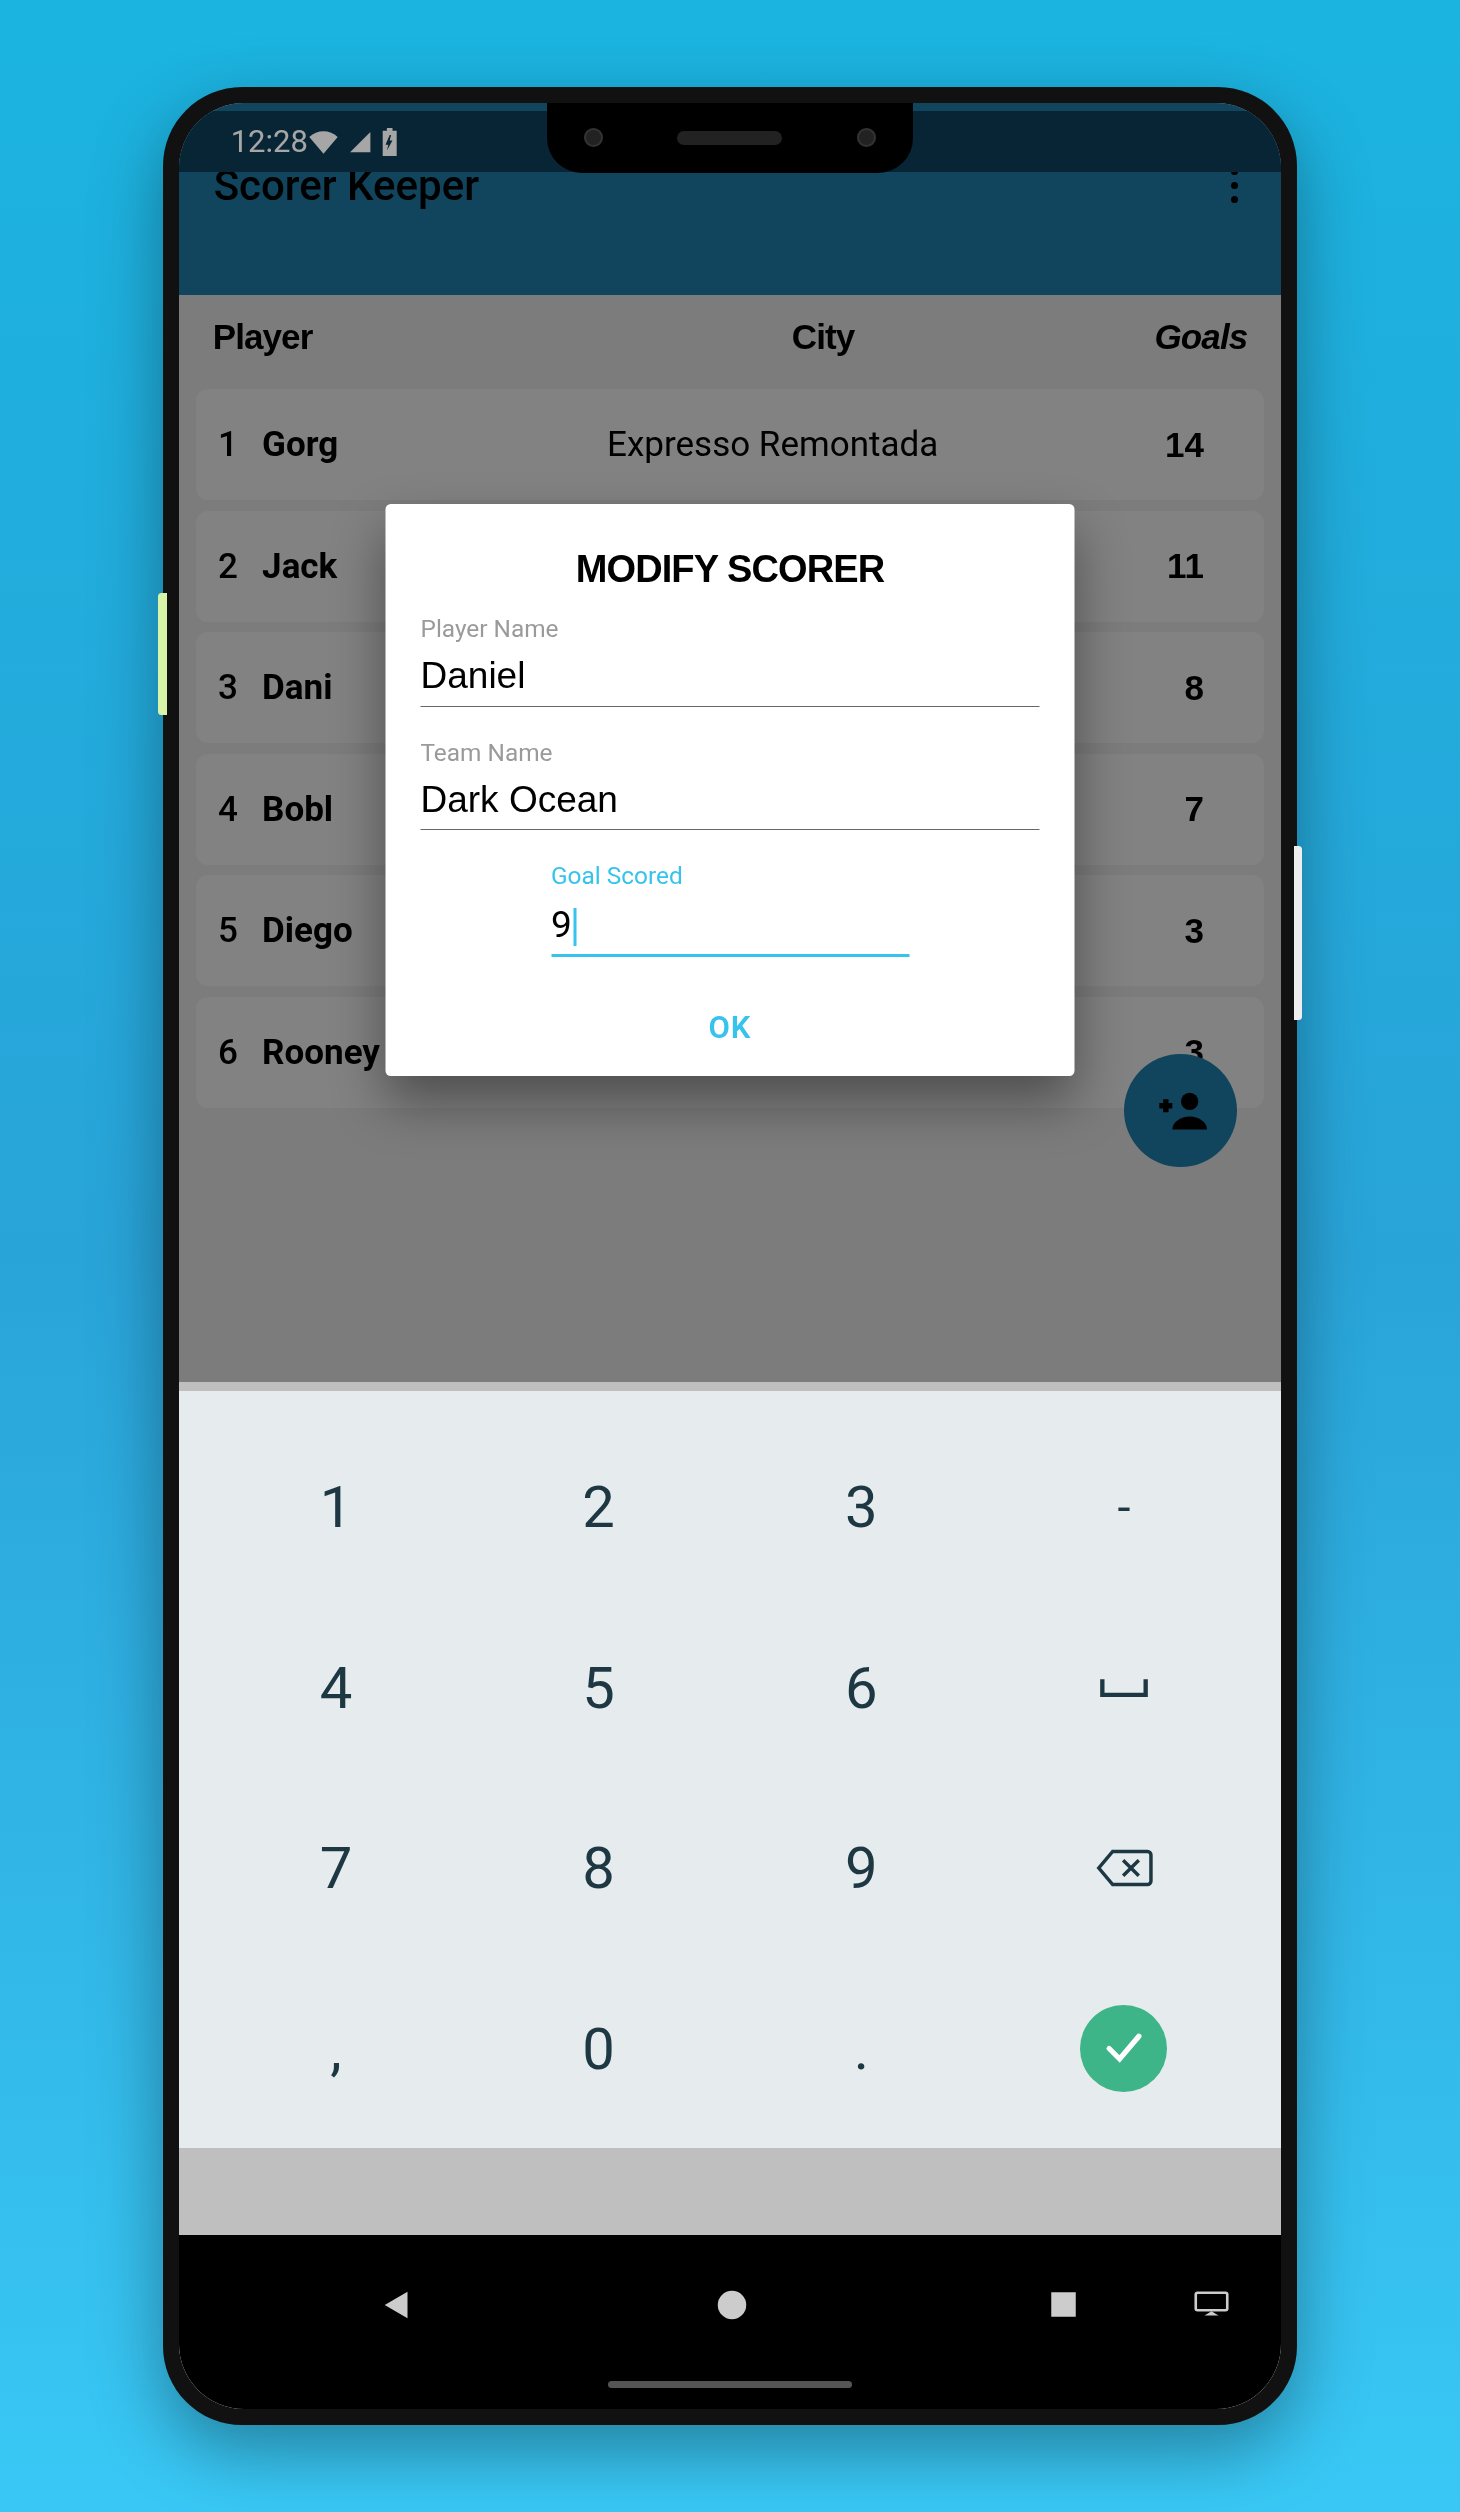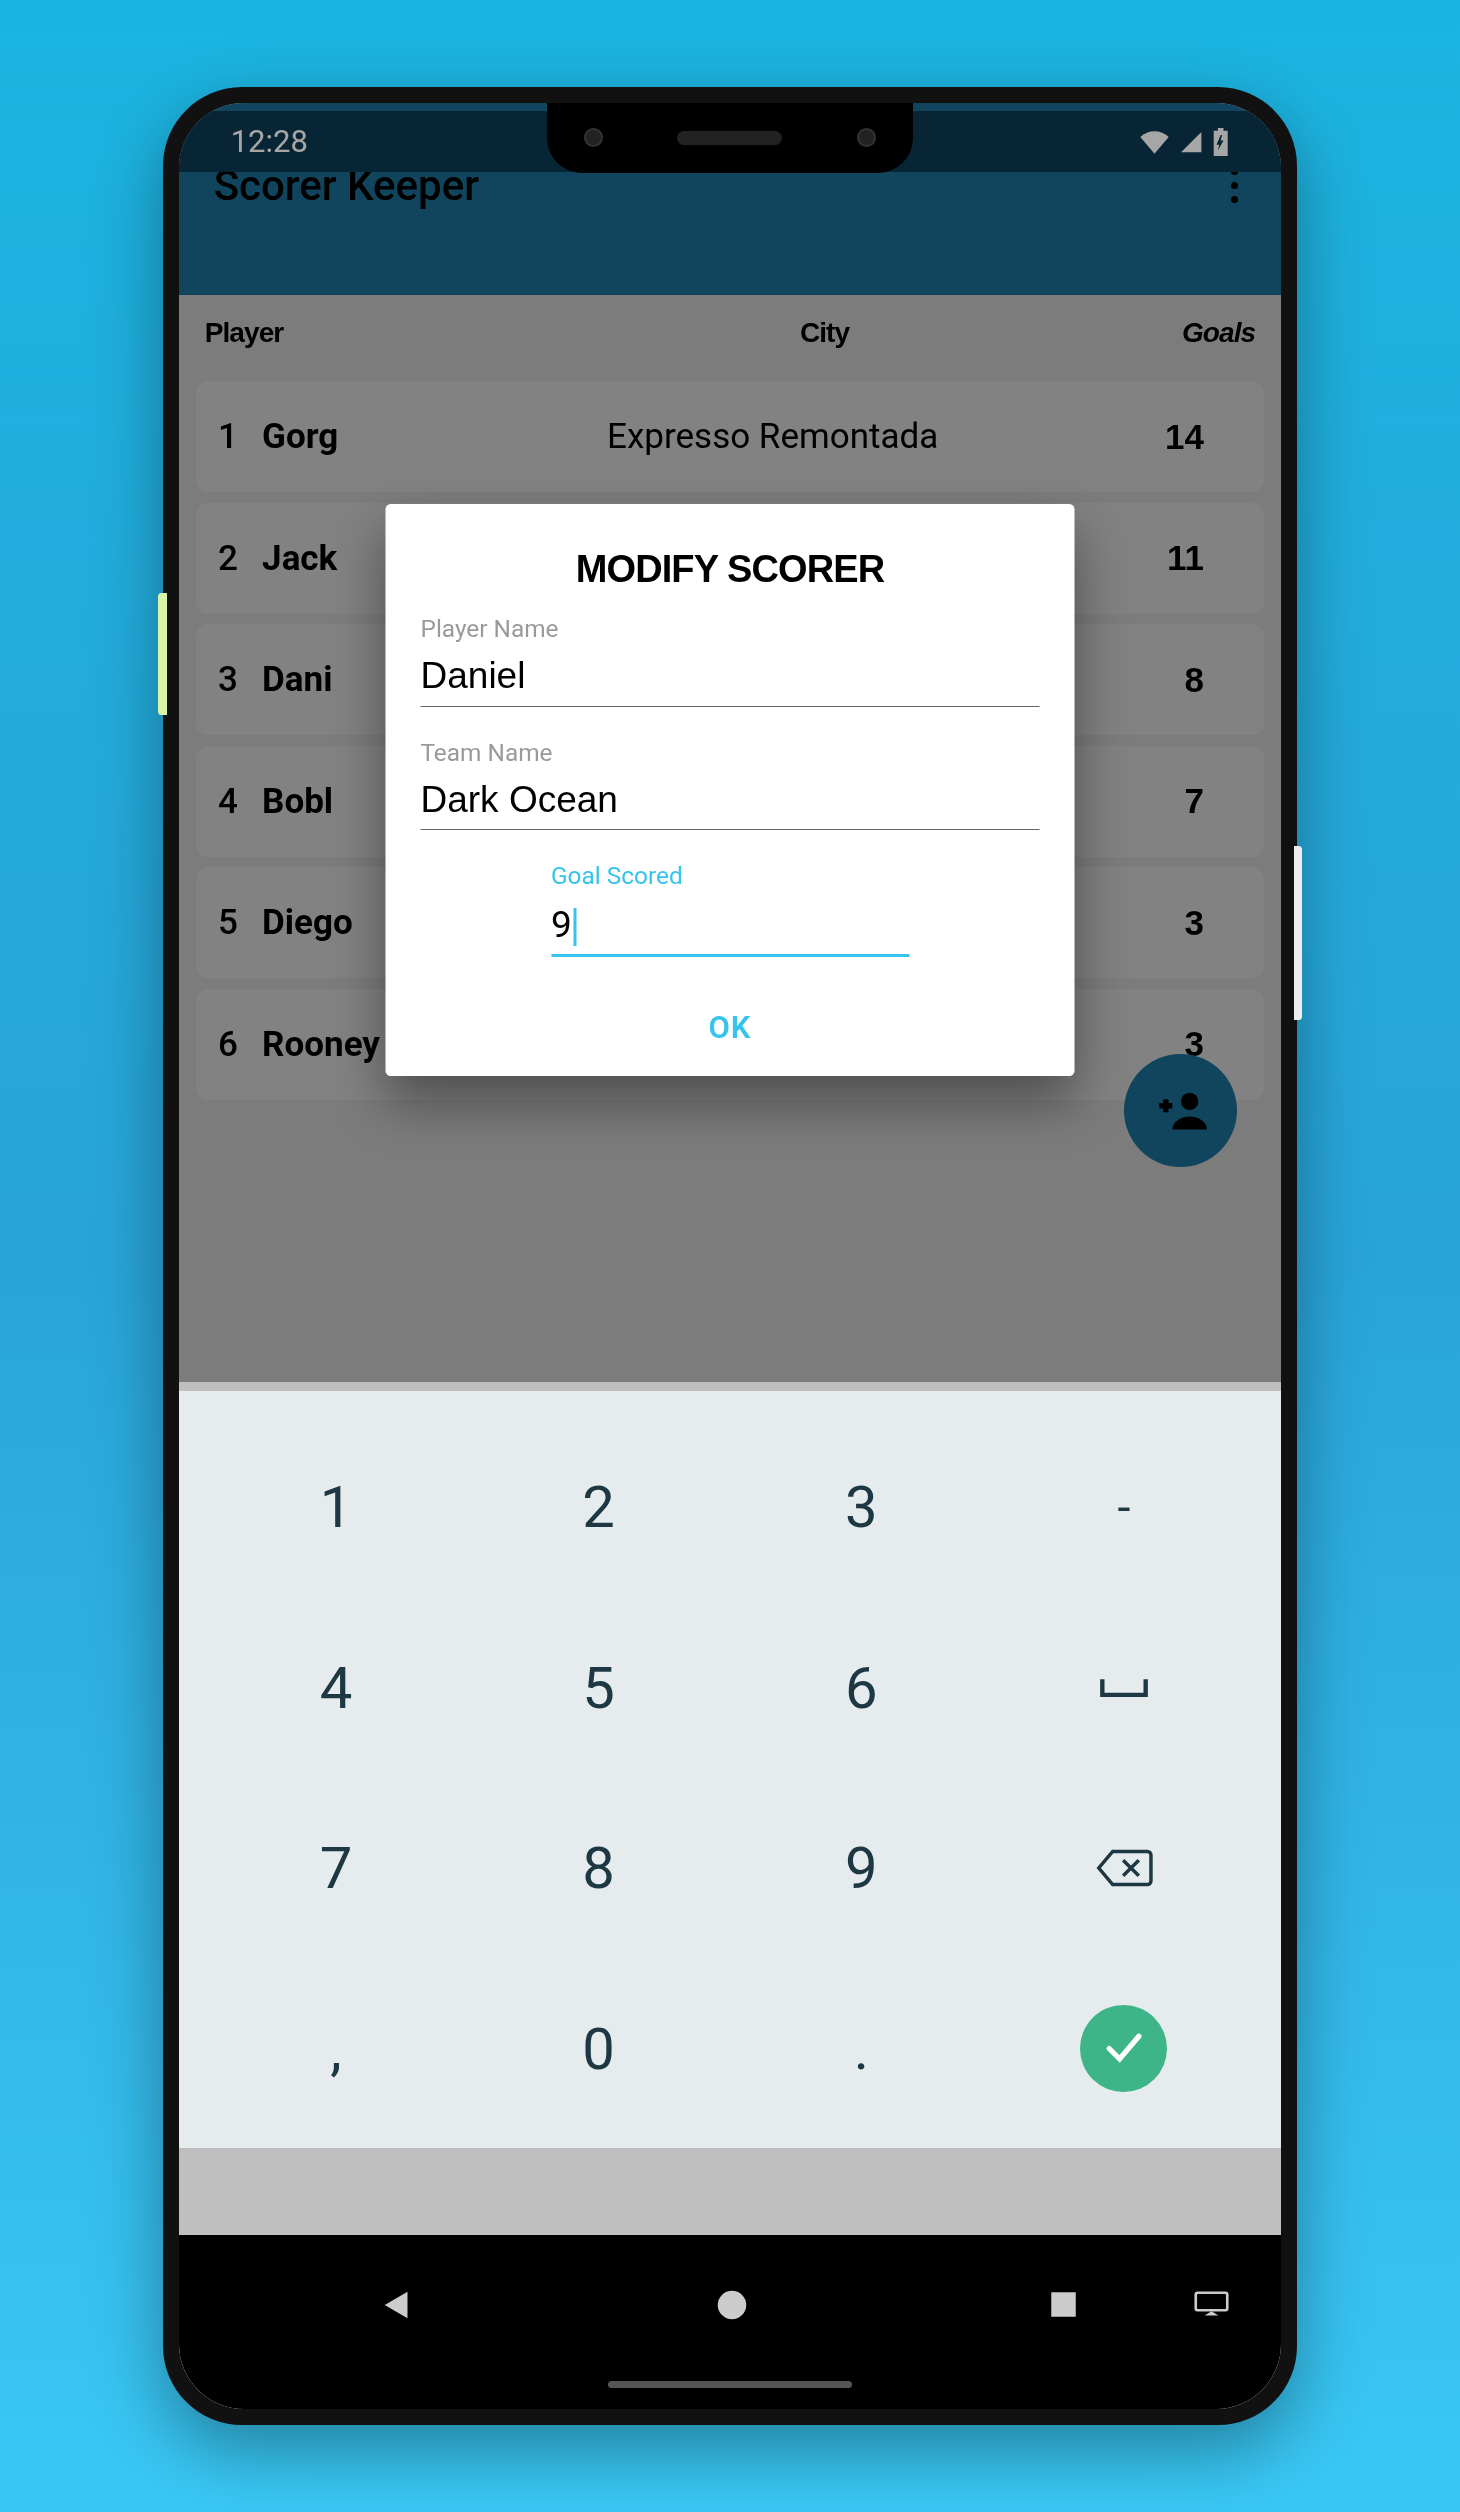--- a/index.html
+++ b/index.html
@@ -47,21 +47,20 @@
   }
   .notch-dot { width: 19px; height: 19px; background: #222; border-radius: 50%; border: 2.6px solid #333; }
   .notch-speaker { width: 105px; height: 14px; background: #222; border-radius: 7px; }
   .status-bar {
     position: absolute;
     top: 8.7px;
     left: 0;
     right: 0;
     height: 61px;
     display: flex;
-    justify-content: space-between;
     align-items: center;
     padding: 0 52px;
     color: #fff;
     font-size: 31px;
     z-index: 50;
     background: #0d3a52;
   }
   .status-left { font-weight: 400; }
   .status-right { display: flex; gap: 8.7px; align-items: center; }
   .screen {
@@ -84,22 +83,22 @@
   .app-menu { color: #000; font-size: 35px; display: flex; flex-direction: column; gap: 7px; padding-right: 8.7px; }
   .app-menu div { width: 7px; height: 7px; background: #000; border-radius: 50%; }
   .content {
     position: absolute;
     top: 192px; left: 0; right: 0; bottom: 0;
     background: #bfbfbf;
     overflow: hidden;
   }
   .table-header {
     display: flex;
-    padding: 22px 26px;
-    font-size: 28px;
+    padding: 22px 34px;
+    font-size: 35px;
     font-weight: 900;
     font-family: "Arial Black", sans-serif;
     letter-spacing: -0.9px;
     color: #000;
   }
   .th-player { width: 38%; }
   .th-team { width: 42%; text-align: center; }
   .th-goals { width: 20%; text-align: right; font-style: italic; }
   .row {
     background: #c8c8c8;

